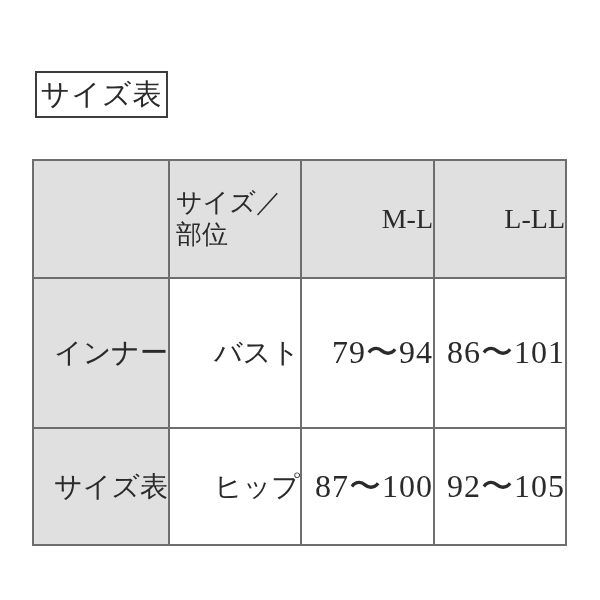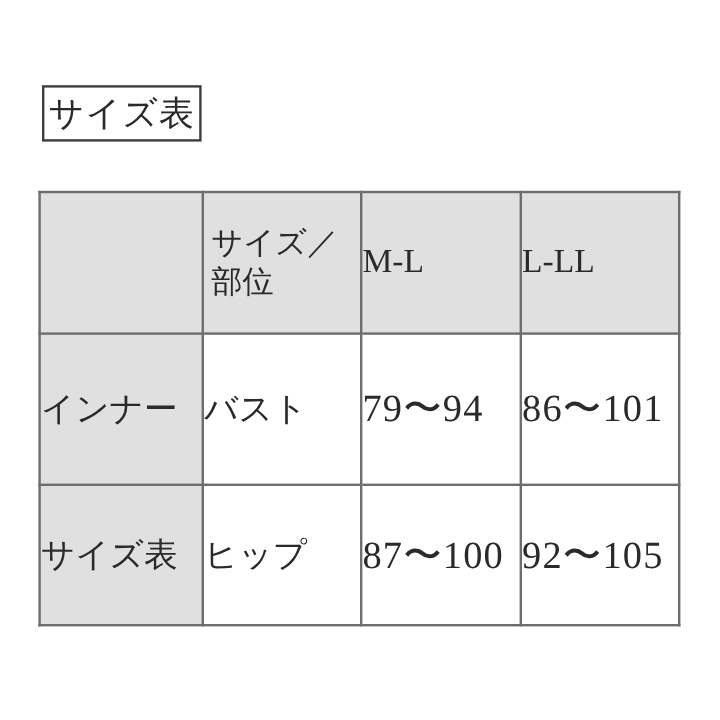--- a/index.html
+++ b/index.html
@@ -52,29 +52,29 @@
     position: absolute;
     left: 32px;
     top: 159px;
     width: 533px;
     height: 353px;
     border-collapse: collapse;
     table-layout: fixed;
   }
   .size-table th, .size-table td {
     border: 2px solid var(--table-border);
-    text-align: left;
+    text-align: right;
     vertical-align: middle;
     font-weight: normal;
     font-size: 28px;
     padding: 0;
     background: var(--page-bg);
   }
   .size-table tr.header-row { height: 118px; }
-  .size-table tr.data-row-1 { height: 126px; margin-top: 33px; }
+  .size-table tr.data-row-1 { height: 150px; margin-top: 33px; }
   .size-table tr.data-row-2 { height: 117px; }
   .size-table tr.header-row th { background: var(--cell-gray); }
   .size-table th.category-cell { background: var(--cell-gray); }
   .size-table th.size-part-cell {
     text-align: left;
     padding-left: 6px;
     font-size: 26px;
   }
   .size-part-lines span {
     display: block;

